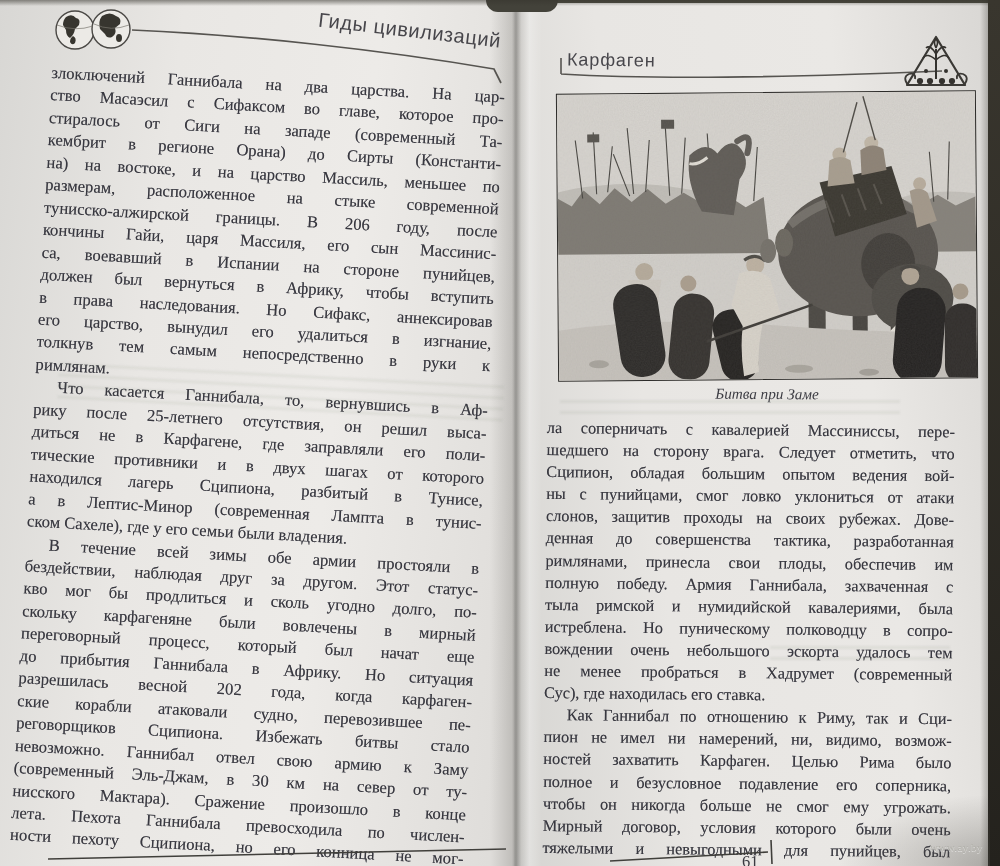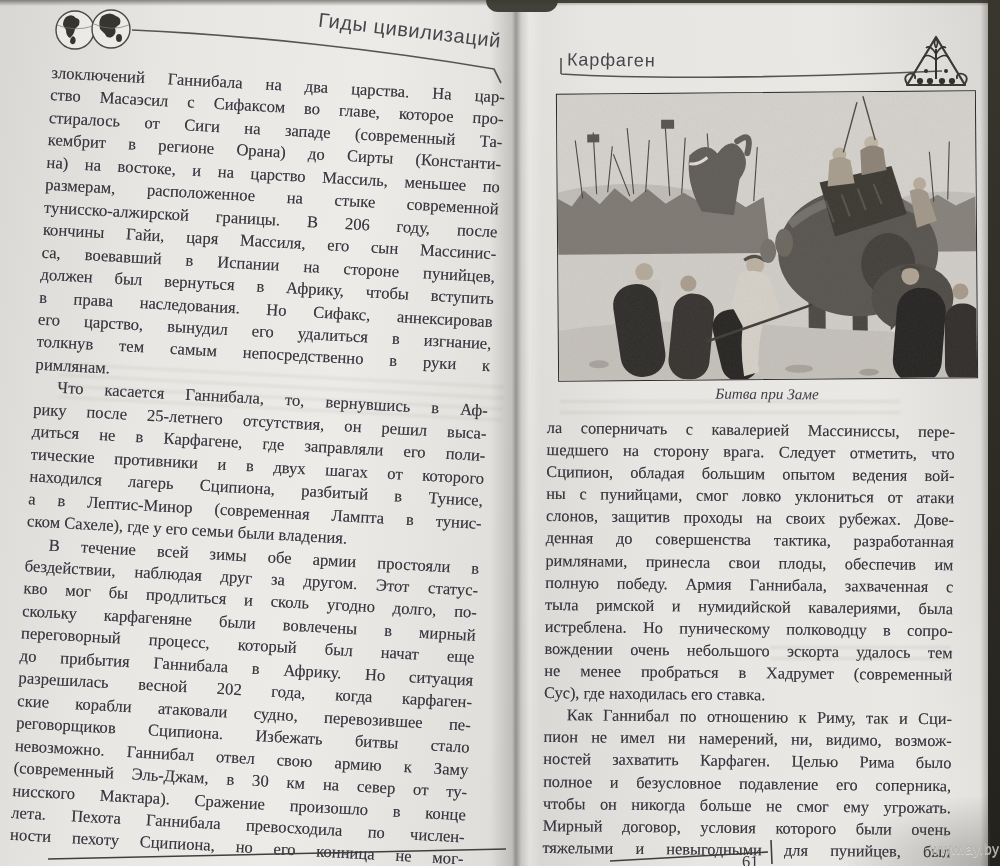--- a/index.html
+++ b/index.html
@@ -43,22 +43,22 @@
   .tl.ind{text-indent:23px;}
 
   
   .engraving{position:absolute;left:557px;top:92px;width:418px;height:286px;
     border:1.6px solid #2c2b29;background:#d2cfca;overflow:hidden;transform:rotate(-.45deg);}
   .caption{position:absolute;left:557px;top:385px;width:420px;text-align:center;
     font-style:italic;font-size:15.2px;color:#3d3d44;transform:rotate(.4deg);}
 
   
   .pagenum{position:absolute;left:742px;top:852px;font-size:16.5px;color:#3a3a41;}
-  .watermark{position:absolute;left:930px;top:841px;font-family:Liberation Sans, sans-serif;
-    font-size:14px;color:#b2b1ab;letter-spacing:.4px;text-shadow:0 1px 0 rgba(255,255,255,.5);}
+  .watermark{position:absolute;left:930px;top:841px;font-family:Liberation Serif, serif;
+    font-size:11px;color:#b2b1ab;letter-spacing:.4px;text-shadow:0 1px 0 rgba(255,255,255,.5);}
 
   
   .ghost{position:absolute;pointer-events:none;filter:blur(1.1px);
     background:repeating-linear-gradient(0deg,rgba(118,130,110,.10) 0 3px,rgba(118,130,110,0) 3px 11px);}
   .g1{left:58px;top:366px;width:446px;height:44px;transform:rotate(3deg);}
   .g2{left:560px;top:394px;width:340px;height:20px;}
   .g3{left:770px;top:642px;width:180px;height:18px;}
 </style>
 </head>
 <body>

